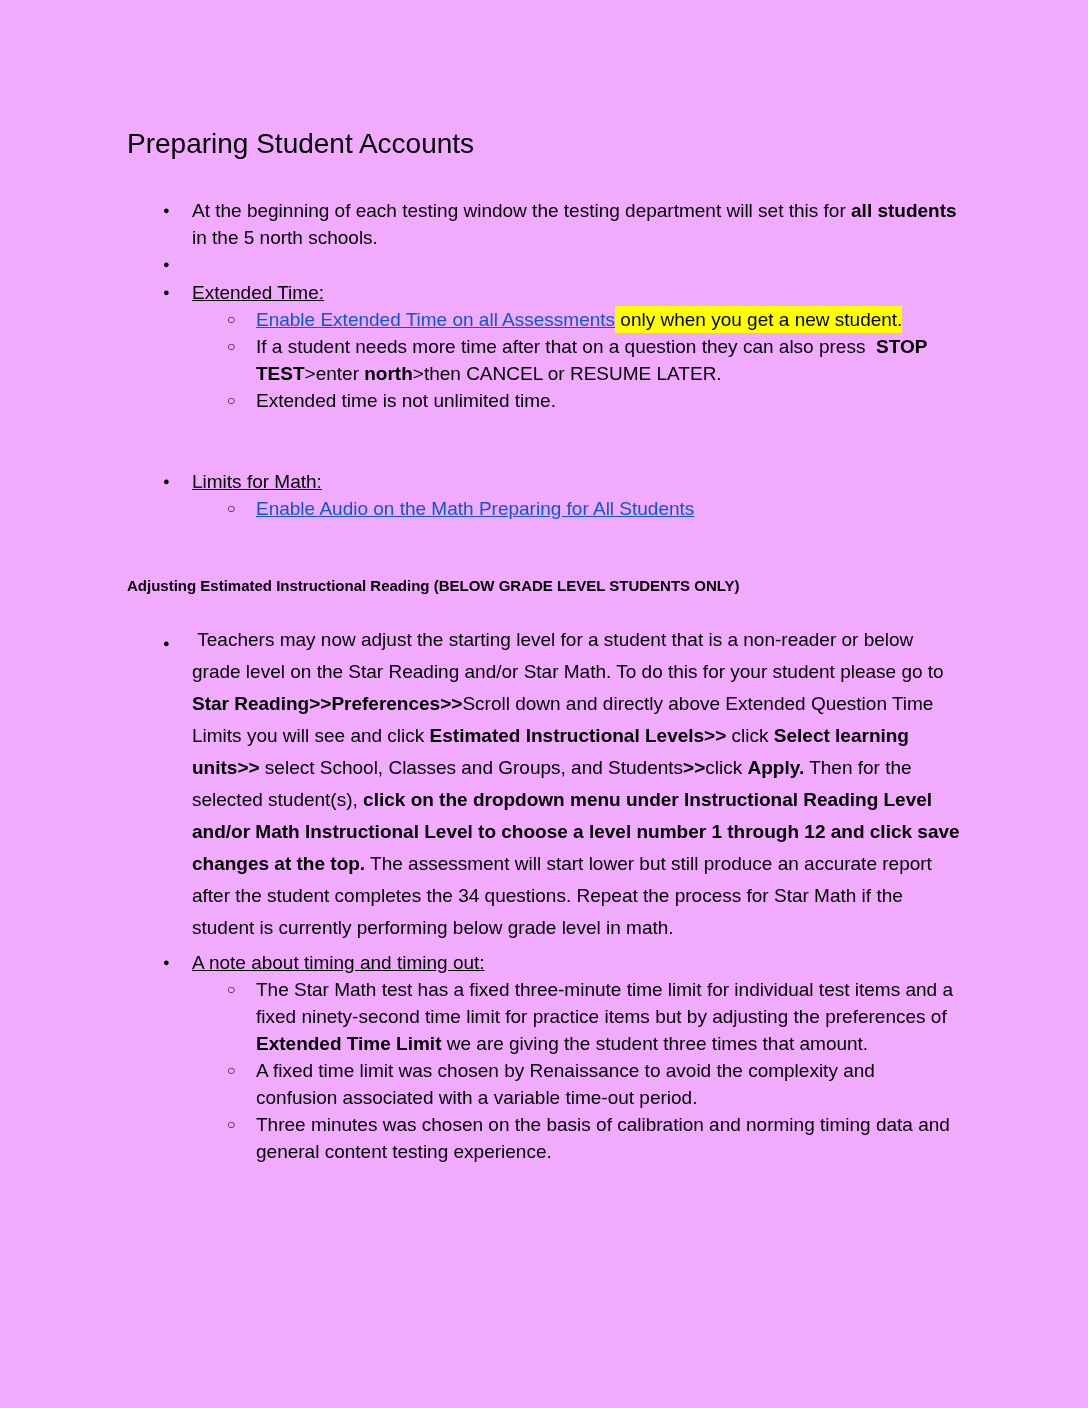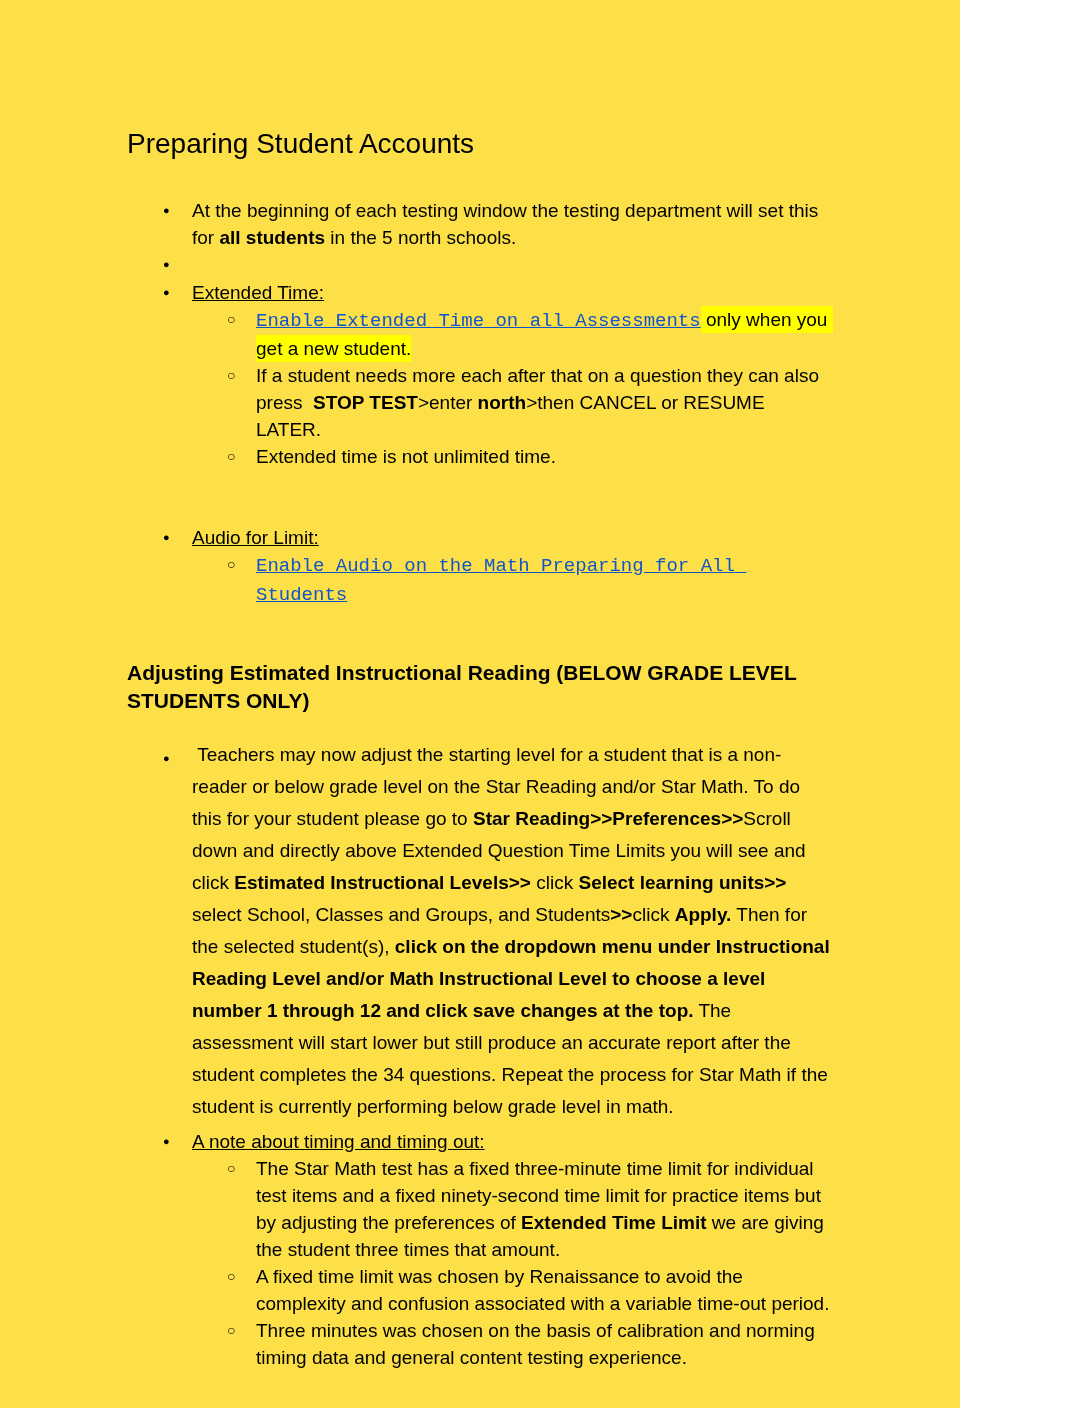--- a/index.html
+++ b/index.html
@@ -6,42 +6,41 @@
   html, body { background: #ffffff; }
   body {
     width: 1088px;
     height: 1408px;
     font-family: "Liberation Sans", "DejaVu Sans", sans-serif;
     color: #000000;
     position: relative;
     overflow: hidden;
   }
   .page {
-    width: 960px;
+    width: 1088px;
     height: 1408px;
-    background: #fde047;
+    background: #f0abfc;
   }
   .content {
     padding: 127px 127px 0 127px;
   }
   .doc-title {
     font-size: 28px;
     font-weight: 400;
     line-height: 34px;
     color: #000000;
   }
   .runs { white-space: pre-wrap; margin-top: 33px; }
   .b { font-weight: 700; }
   .u { text-decoration: underline; }
   .hl { background: #ffff00; padding: 3px 0; }
   a.link {
     color: #1155cc;
     text-decoration: underline;
     cursor: pointer;
-    font-family: Liberation Mono, monospace;
   }
   .list { font-size: 19px; }
   .li {
     position: relative;
     line-height: 27px;
   }
   .li.lvl1 { padding-left: 65px; }
   .li.lvl2 { padding-left: 129px; }
   .marker {
     position: absolute;
@@ -52,21 +51,21 @@
   .lvl1 > .marker { left: 36px; }
   .lvl2 > .marker { left: 100px; }
   .marker.disc { font-size: 11px; }
   .marker.circle { font-size: 14px; }
 
   .intro-list { margin-top: 36px; }
   .extended-time-header { margin-top: 28px; }
   .audio-header { margin-top: 54px; }
   .section-heading {
     margin-top: 50px;
-    font-size: 21px;
+    font-size: 15px;
     font-weight: 700;
     line-height: 28px;
   }
   .adjusting-list { margin-top: 24px; }
   .big-par { line-height: 32px; }
   .big-par > .marker { top: 3px; }
   .note-header { margin-top: 5px; }
 </style>
 </head>
 <body>
@@ -90,32 +89,32 @@
       <div class="li lvl1 extended-time-header">
         <span class="marker disc">●</span>
         <span class="runs"><span class="u">Extended Time:</span></span>
       </div>
       <div class="li lvl2">
         <span class="marker circle">○</span>
         <span class="runs"><a class="link" href="#">Enable Extended Time on all Assessments</a><span class="hl"> only when you get a new student.</span></span>
       </div>
       <div class="li lvl2">
         <span class="marker circle">○</span>
-        <span class="runs"><span>If a student needs more each after that on a question they can also press  </span><span class="b">STOP TEST</span><span>&gt;enter </span><span class="b">north</span><span>&gt;then CANCEL or RESUME LATER.</span></span>
+        <span class="runs"><span>If a student needs more time after that on a question they can also press  </span><span class="b">STOP TEST</span><span>&gt;enter </span><span class="b">north</span><span>&gt;then CANCEL or RESUME LATER.</span></span>
       </div>
       <div class="li lvl2">
         <span class="marker circle">○</span>
         <span class="runs"><span>Extended time is not unlimited time.</span></span>
       </div>
     </div>
 
     <div class="list">
       <div class="li lvl1 audio-header">
         <span class="marker disc">●</span>
-        <span class="runs"><span class="u">Audio for Limit:</span></span>
+        <span class="runs"><span class="u">Limits for Math:</span></span>
       </div>
       <div class="li lvl2">
         <span class="marker circle">○</span>
         <span class="runs"><a class="link" href="#">Enable Audio on the Math Preparing for All Students</a></span>
       </div>
     </div>
 
     <h2 class="section-heading runs"><span class="b">Adjusting Estimated Instructional Reading (BELOW GRADE LEVEL STUDENTS ONLY)</span></h2>
 
     <div class="list adjusting-list">

